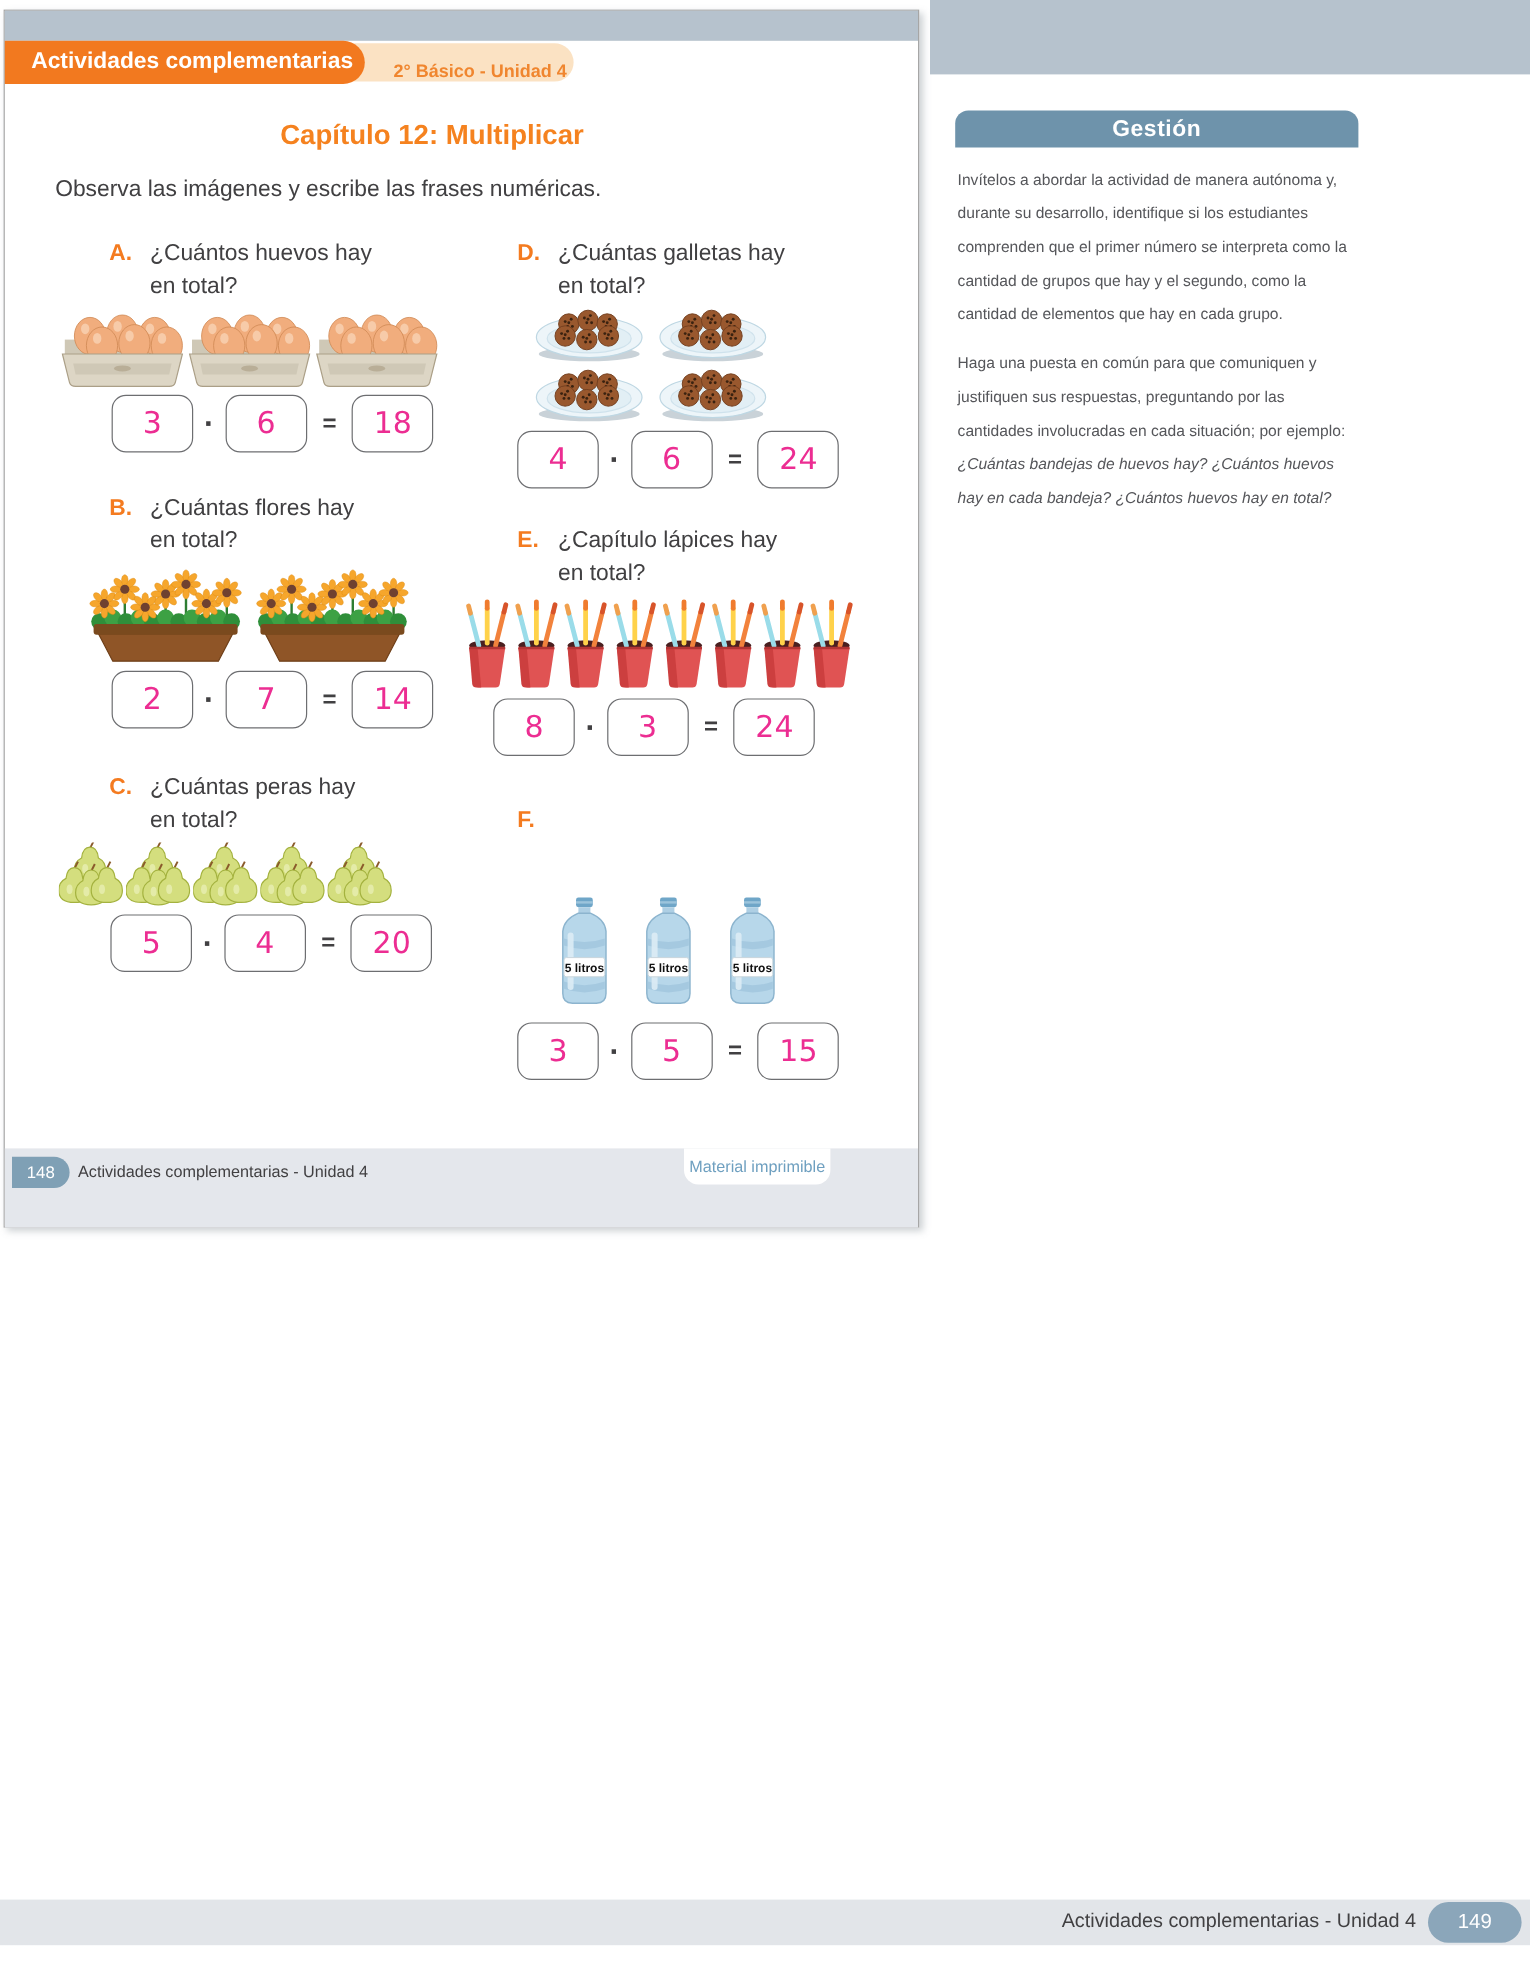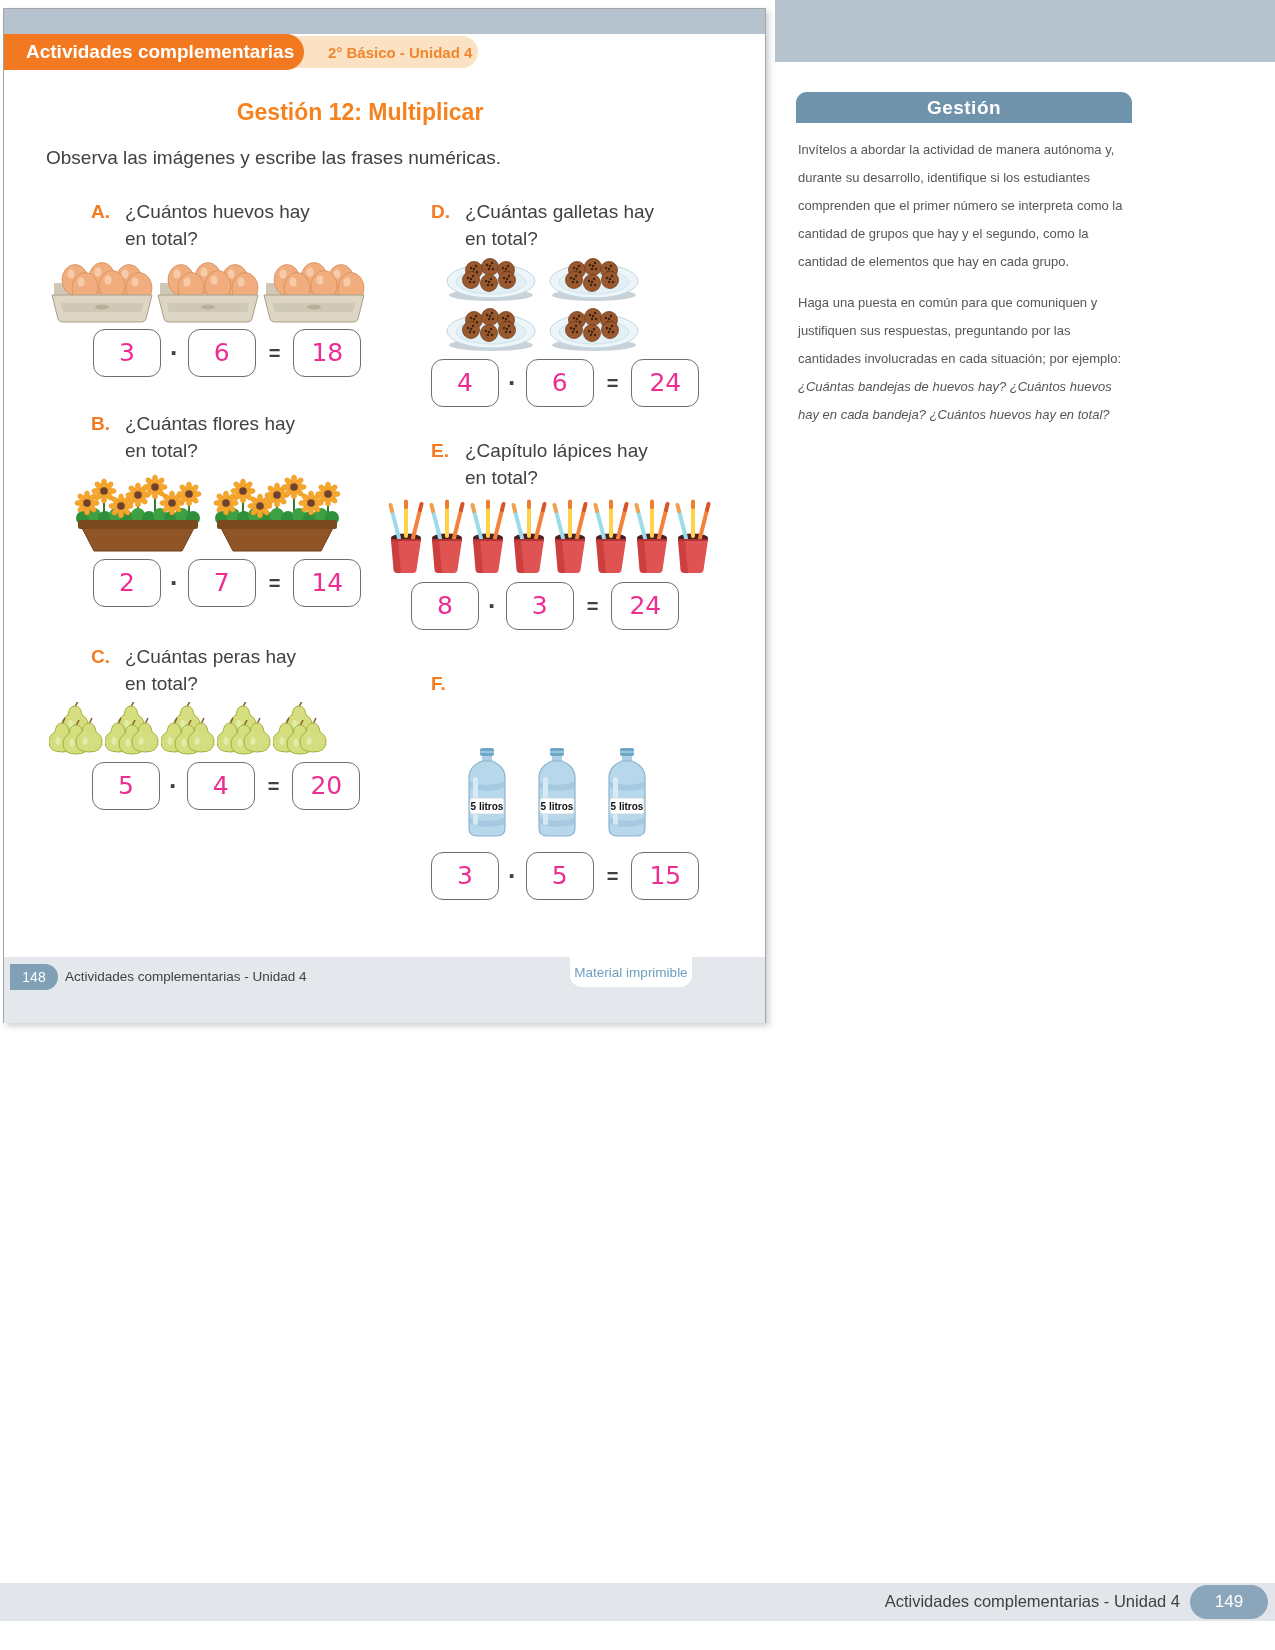--- a/index.html
+++ b/index.html
@@ -7,21 +7,21 @@
   .canvas{position:relative;width:1275px;height:1650px;background:#ffffff;overflow:hidden;}
 
   
   .page{position:absolute;left:3px;top:8px;width:763px;height:1015px;background:#ffffff;
         border:1px solid #a6a6a6;box-sizing:border-box;box-shadow:3px 3px 6px rgba(110,120,130,.35);}
   .page-topband{position:absolute;left:0;top:0;width:100%;height:25px;background:#b6c2cd;}
   .banner{position:absolute;left:0;top:25px;height:36px;width:300px;background:#f2791f;
           border-radius:0 18px 18px 0;display:flex;align-items:center;padding-left:22px;
           box-sizing:border-box;color:#fff;font-size:19px;font-weight:bold;z-index:2;}
   .unit-pill{position:absolute;left:288px;top:27px;width:186px;height:32px;background:#fbe2c3;
-          border-radius:0 16px 16px 0;display:flex;align-items:center;padding-left:36px;
+          border-radius:0 16px 16px 0;display:flex;align-items:flex-end;padding-left:36px;
           box-sizing:border-box;color:#f0862f;font-size:15px;font-weight:bold;z-index:1;}
   .title{position:absolute;left:0;top:90px;width:712px;text-align:center;margin:0;
          color:#f5821f;font-size:23px;font-weight:bold;}
   .instruction{position:absolute;left:42px;top:138px;margin:0;color:#414042;font-size:19px;}
 
   .ex{position:absolute;}
   #ex0{left:39px;top:190px;width:330px;}
   #ex1{left:39px;top:402px;width:330px;}
   #ex2{left:24px;top:635px;width:352px;}
   #ex3{left:402px;top:190px;width:330px;}
@@ -83,21 +83,21 @@
 <div class="canvas">
 
   <section class="page">
     <div class="page-topband"></div>
     <div class="unit-pill">
       <span>2° Básico - Unidad 4</span>
     </div>
     <div class="banner">
       <span>Actividades complementarias</span>
     </div>
-    <h1 class="title">Gestión 12: Multiplicar</h1>
+    <h1 class="title">Capítulo 12: Multiplicar</h1>
     <p class="instruction">Observa las imágenes y escribe las frases numéricas.</p>
 
     <div id="ex0" class="ex">
         <div class="ex-head">
           <span class="ex-label">A.</span>
           <span class="ex-q">¿Cuántos huevos hay
 en total?</span>
         </div>
         <div class="ex-art">
           <svg width="102" height="64" viewBox="0 0 102 64">

